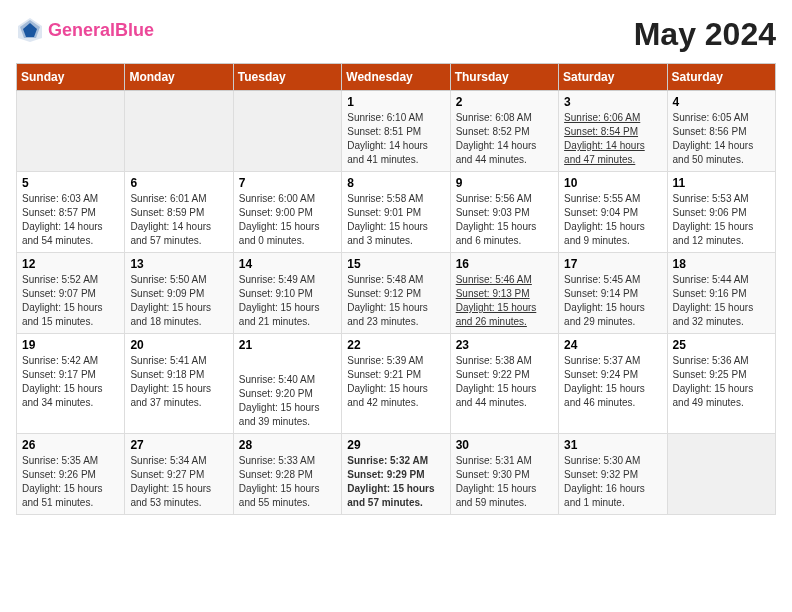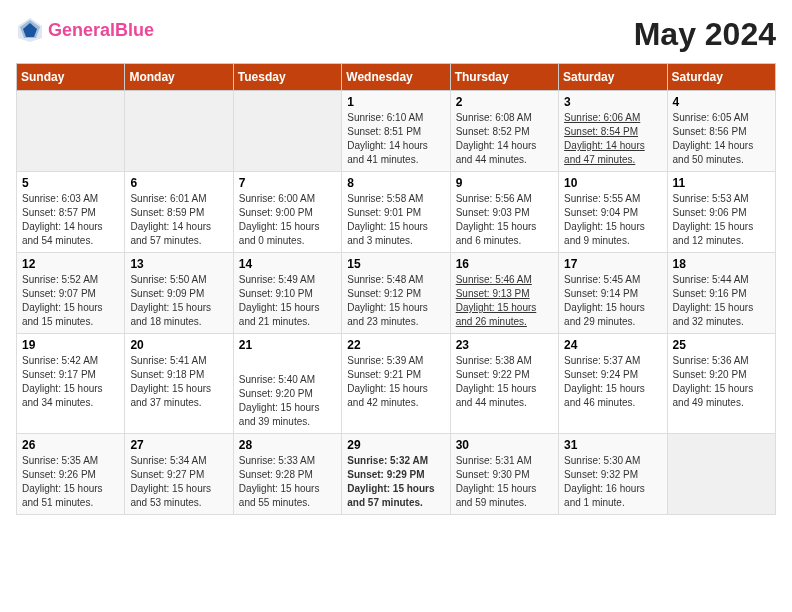--- a/index.html
+++ b/index.html
@@ -300,21 +300,21 @@
         <td>
           <span class="day-number">24</span>
           <div class="day-info" style="white-space: pre-line;">Sunrise: 5:37 AM
 Sunset: 9:24 PM
 Daylight: 15 hours
 and 46 minutes.</div>
         </td>
         <td>
           <span class="day-number">25</span>
           <div class="day-info" style="white-space: pre-line;">Sunrise: 5:36 AM
-Sunset: 9:20 PM
+Sunset: 9:25 PM
 Daylight: 15 hours
 and 49 minutes.</div>
         </td>
       </tr>
       <tr>
         <td>
           <span class="day-number">26</span>
           <div class="day-info" style="white-space: pre-line;">Sunrise: 5:35 AM
 Sunset: 9:26 PM
 Daylight: 15 hours

